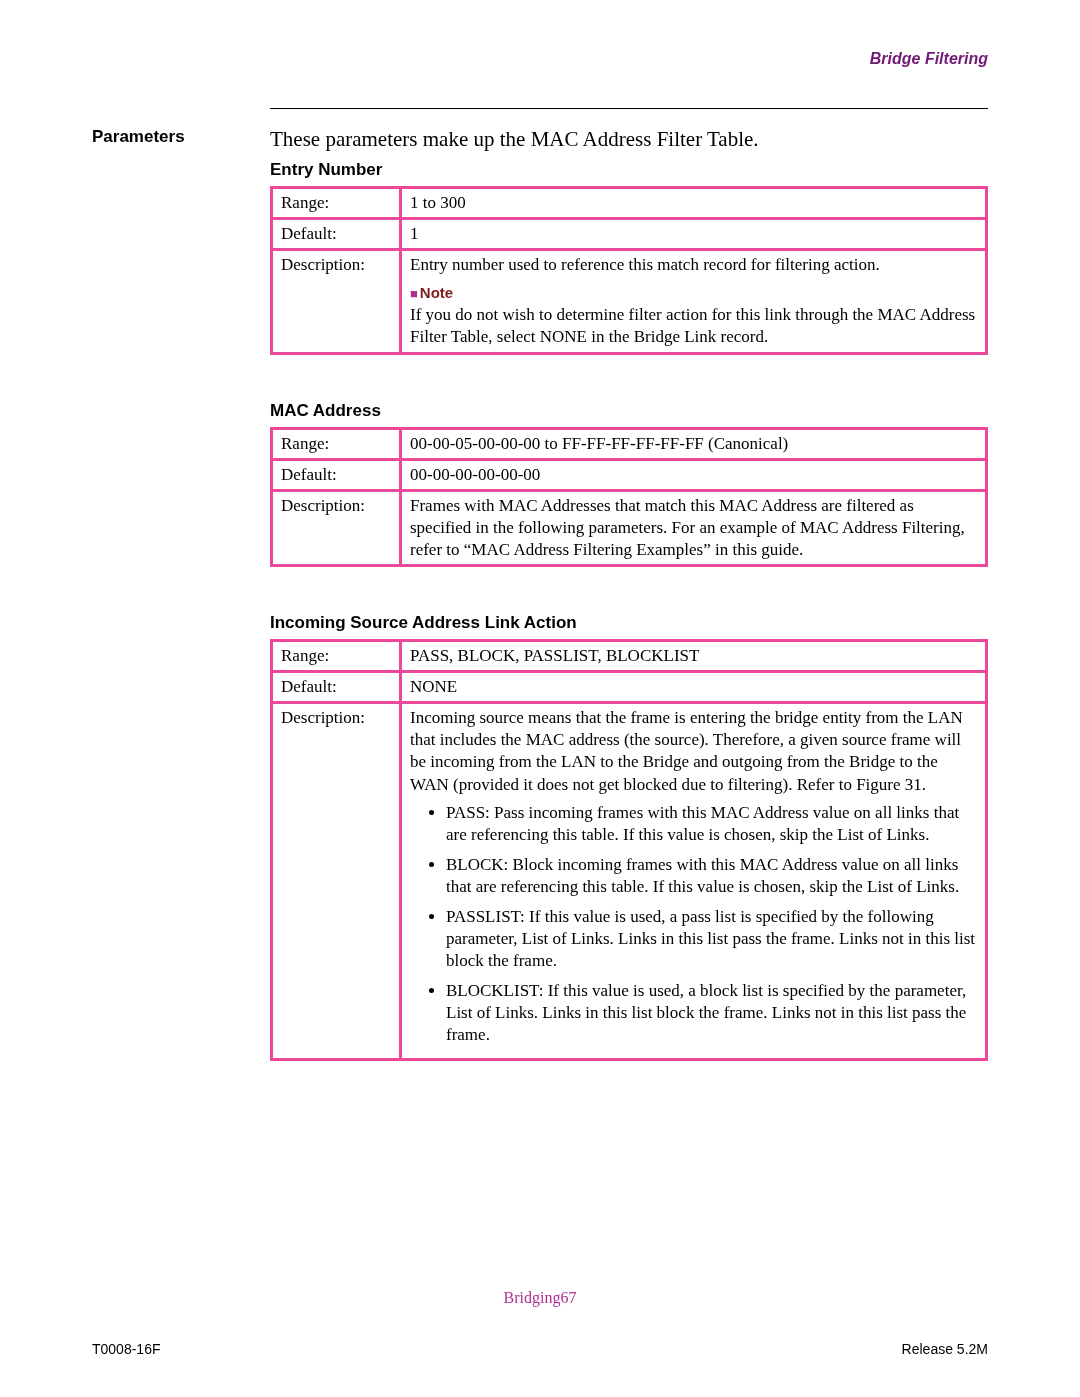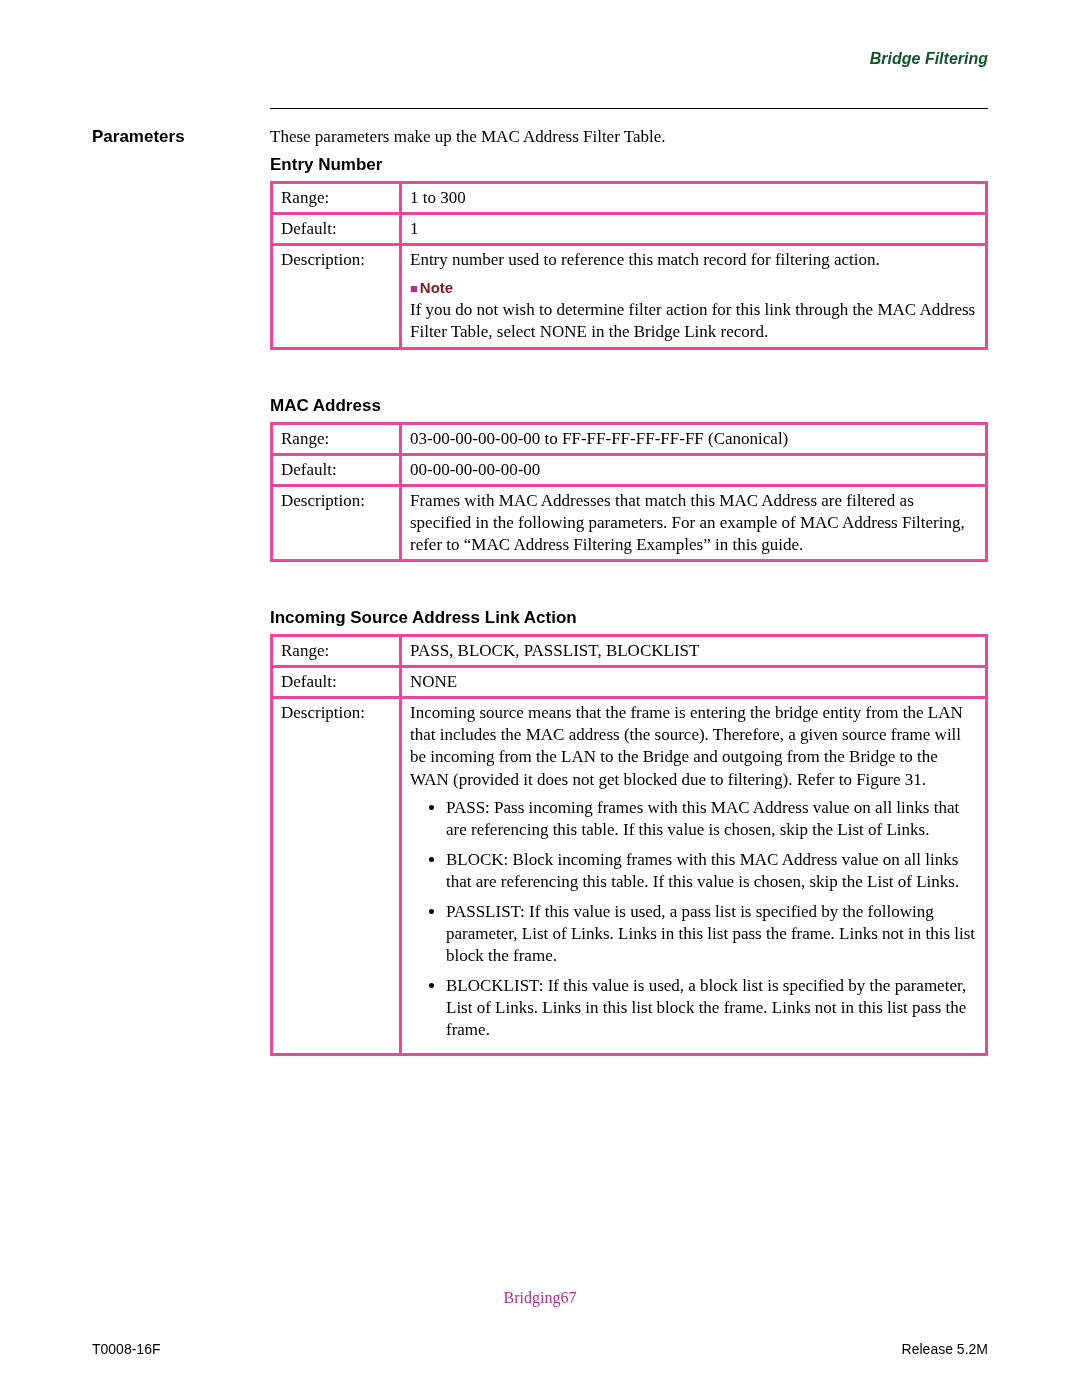--- a/index.html
+++ b/index.html
@@ -15,42 +15,42 @@
     height: 1397px;
     position: relative;
     box-sizing: border-box;
     padding: 50px 92px 0 92px;
   }
   .header-right {
     text-align: right;
     font-family: Arial, Helvetica, sans-serif;
     font-weight: bold;
     font-style: italic;
-    color: #14532d;
+    color: #701a75;
     font-size: 16px;
     margin-bottom: 40px;
   }
   .hr {
     border: none;
     border-top: 1.5px solid #000;
     margin: 0 0 18px 178px;
   }
   .intro-row {
     display: flex;
     margin-bottom: 8px;
   }
   .side-label {
     width: 178px;
     flex: 0 0 178px;
     font-family: Arial, Helvetica, sans-serif;
     font-weight: bold;
     font-size: 17px;
   }
   .intro-text {
-    font-size: 17px;
+    font-size: 21px;
   }
   .content {
     margin-left: 178px;
   }
   .section-title {
     font-family: Arial, Helvetica, sans-serif;
     font-weight: bold;
     font-size: 17px;
     margin: 0 0 6px 0;
   }
@@ -149,21 +149,21 @@
         </td>
       </tr>
     </tbody>
       </table>
 
     <div class="section-title">MAC Address</div>
     <table class="param">
       <tbody>
           <tr>
         <td class="label">Range:</td>
-        <td>03-00-00-00-00-00 to FF-FF-FF-FF-FF-FF (Canonical)</td>
+        <td>00-00-05-00-00-00 to FF-FF-FF-FF-FF-FF (Canonical)</td>
       </tr>
       <tr>
         <td class="label">Default:</td>
         <td>00-00-00-00-00-00</td>
       </tr>
       <tr>
         <td class="label">Description:</td>
         <td>Frames with MAC Addresses that match this MAC Address are filtered as specified in the following parameters. For an example of MAC Address Filtering, refer to “MAC Address Filtering Examples” in this guide.</td>
       </tr>
     </tbody>

